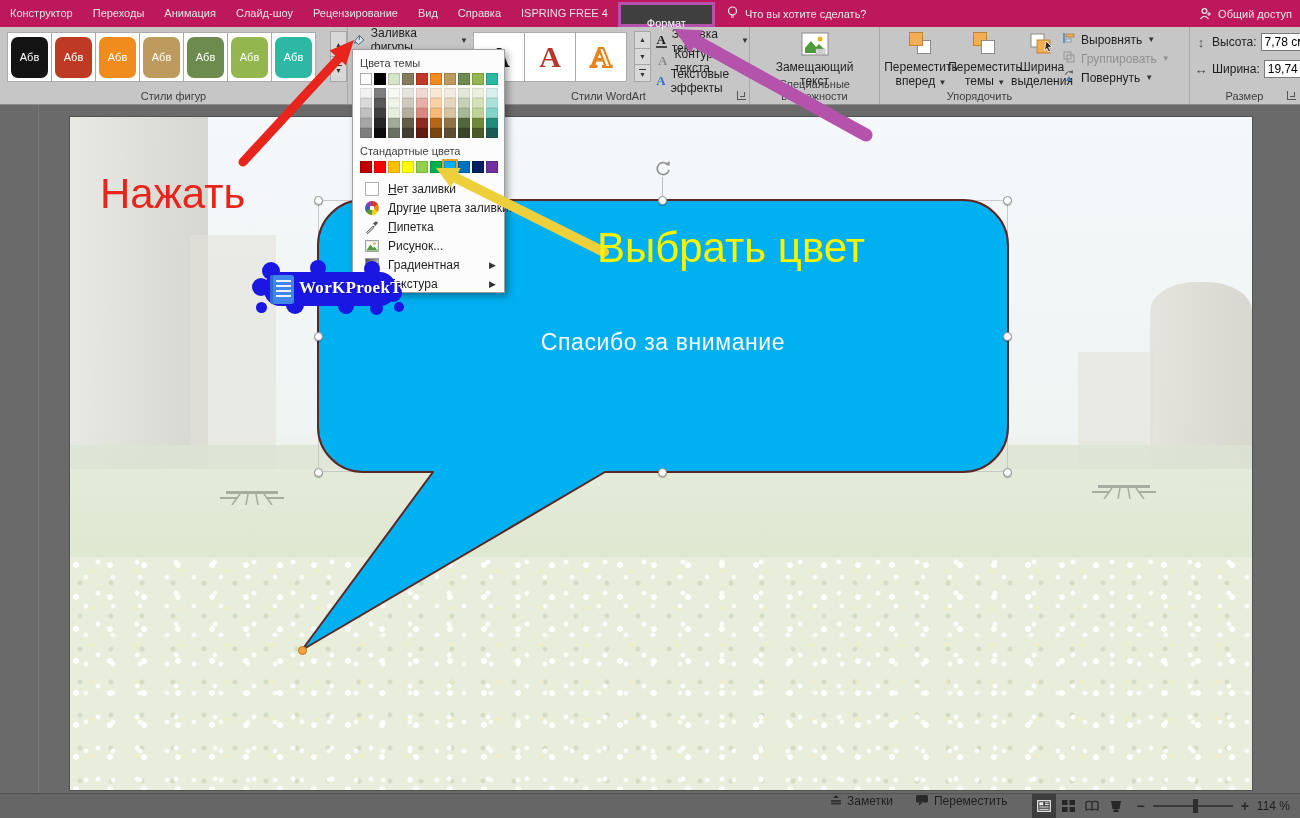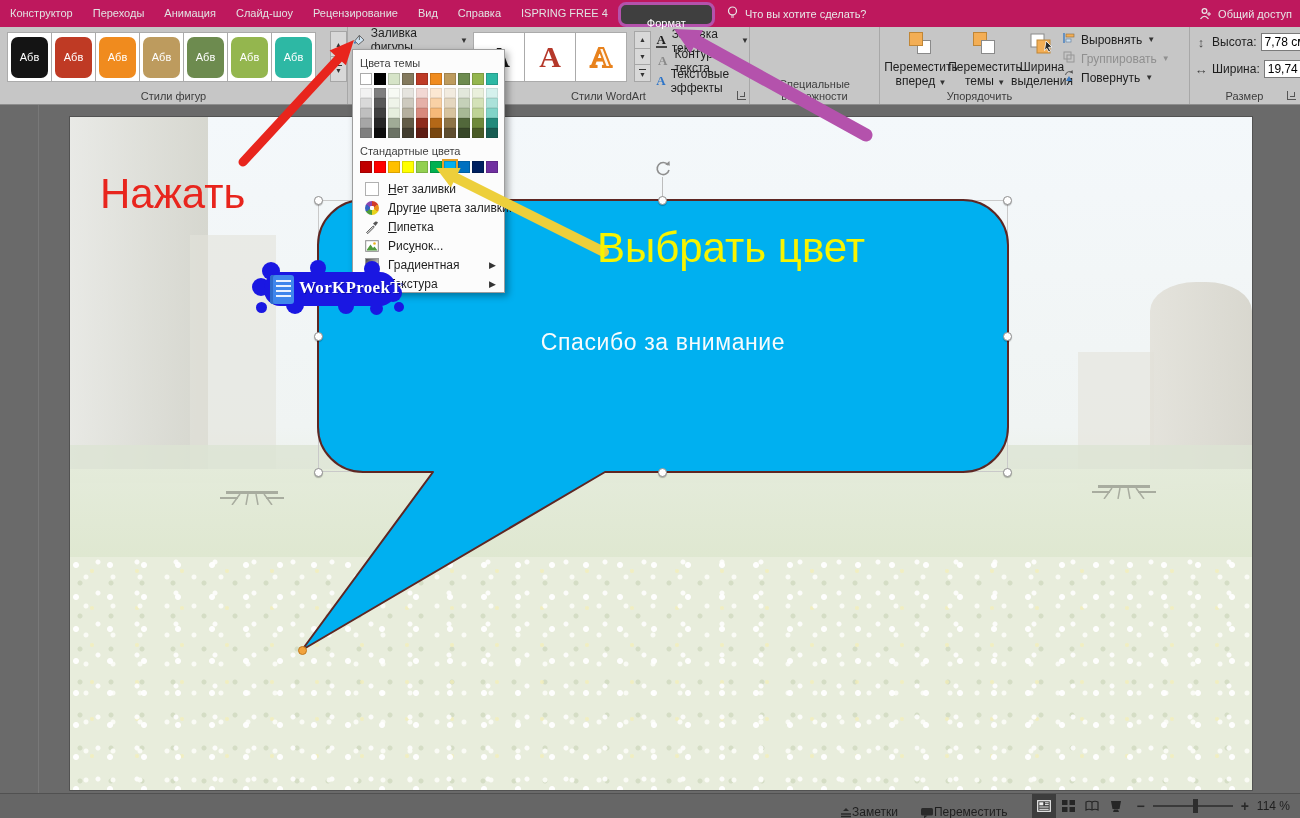--- a/index.html
+++ b/index.html
@@ -3,21 +3,21 @@
 <meta charset="utf-8">
 <style>
   *{margin:0;padding:0;box-sizing:border-box}
   body{width:1300px;height:818px;font-family:"Liberation Sans",sans-serif;-webkit-font-smoothing:antialiased}
   .app{position:relative;width:1300px;height:818px;background:#6A6A6A;overflow:hidden}
 
   
   .titlebar{position:absolute;top:0;left:0;width:1300px;height:27px;background:#be185d;display:flex;align-items:center;color:#E2E2E2;font-size:11px;z-index:30}
   #tabs{display:flex;height:27px;align-items:center}
   .tab{padding:0 10px;line-height:27px;white-space:nowrap;cursor:default}
-  .tab.active{background:#3F3F3F;color:#FFF;padding:8px 26px;border:3px solid #B452AC;border-radius:8px;height:25px;line-height:20px;margin-top:1px}
+  .tab.active{background:#3F3F3F;color:#FFF;padding:8px 26px;border:3px solid #B452AC;border-radius:0;height:25px;line-height:20px;margin-top:1px}
   .tellme{display:flex;align-items:center;gap:7px;margin-left:12px;color:#E8E8E8}
   .share{position:absolute;right:8px;top:0;height:27px;display:flex;align-items:center;gap:6px;color:#E8E8E8}
 
   
   .ribbon{position:absolute;top:27px;left:0;width:1300px;height:78px;background:#C6C6C6;border-bottom:1px solid #8D8D8D;z-index:20;font-size:12px;color:#1E1E1E}
   .rgroup{position:absolute;top:0;height:77px;border-right:1px solid #A8A8A8}
   .grp-label{position:absolute;bottom:2px;left:0;right:0;text-align:center;font-size:11px;color:#3D3D3D}
   .g1{left:0;width:348px}.g2{left:348px;width:120px;border-right:none}.g3{left:468px;width:282px}.g4{left:750px;width:130px}.g5{left:880px;width:310px}.g6{left:1190px;width:109px;border-right:none}
 
   #shape-style-gallery{position:absolute;left:8px;top:5px;display:flex}
@@ -118,21 +118,21 @@
   .doc-ic i{position:absolute;left:6px;right:3px;height:2px;background:#EAF3FF}
   .logo-text{position:absolute;left:47px;top:16px;font-family:"Liberation Serif",serif;font-weight:bold;font-size:17px;color:#FFF;text-shadow:1px 1px 0 #0E0EA8;letter-spacing:.3px}
 
   
   .arrows{position:absolute;left:0;top:0;z-index:70;pointer-events:none}
   .ann-click{position:absolute;left:100px;top:170px;font-size:42px;z-index:71}
   .ann-pick{position:absolute;left:597px;top:224px;font-size:42px;z-index:71}
 
   
   .statusbar{position:absolute;left:0;bottom:0;width:1300px;height:25px;background:#666;border-top:1px solid #515151;display:flex;align-items:center;justify-content:flex-end;font-size:12px;color:#1F1F1F;z-index:30;gap:0}
-  .st-item{display:flex;align-items:flex-end;padding:0 11px;height:25px}
+  .st-item{display:flex;align-items:flex-start;gap:5px;padding:0 11px;height:25px}
   .viewbtn{width:24px;height:25px;display:flex;align-items:center;justify-content:center}
   .viewbtn.active{background:#3D3D3D}
   .zoomwrap{display:flex;align-items:center;gap:8px;padding:0 8px}
   .ztrack{position:relative;width:80px;height:2px;background:#3A3A3A}
   .zthumb{position:absolute;left:40px;top:-6px;width:5px;height:14px;background:#2E2E2E}
   .zsign{font-size:14px;color:#2A2A2A;font-weight:bold}
   .zoomlevel{padding-right:10px}
 </style>
 </head>
 <body>
@@ -242,20 +242,33 @@
         <div class="tbtn">
             <span class="a-ic a-effects">А</span>
             <span>Текстовые эффекты</span>
           </div>
       </div>
       <div class="grp-label">Стили WordArt</div>
       <div class="launcher"></div>
     </div>
 
     <div class="rgroup g4">
+      <div class="bigbtn">
+        <span class="ic">
+          <svg width="28" height="24" viewBox="0 0 28 24">
+              <rect x="1" y="1" width="26" height="22" fill="#FFF" stroke="#8A8A8A"></rect>
+              <circle cx="19" cy="7" r="2.5" fill="#E8B21D"></circle>
+              <path d="M4 16 L10 9 L15 15 L18 12 L24 18 L24 21 L4 21 Z" fill="#4E9A3C"></path>
+              <rect x="15" y="17" width="9" height="5" fill="#F2F2F2" stroke="#9A9A9A" stroke-width=".7"></rect>
+              <path d="M16.5 18.7 h6 M16.5 20.3 h6" stroke="#9A9A9A" stroke-width=".7"></path>
+            </svg>
+        </span>
+        <span>Замещающий</span>
+        <span>текст</span>
+      </div>
       <div class="grp-label">Специальные возможности</div>
     </div>
 
     <div class="rgroup g5">
       <div class="bigbtn" style="left:0;width:82px">
         <span class="ic">
             <span class="sq">
               <span style="left:8px;top:8px"></span>
               <span class="or" style="left:0;top:0;z-index:1"></span>
             </span>

